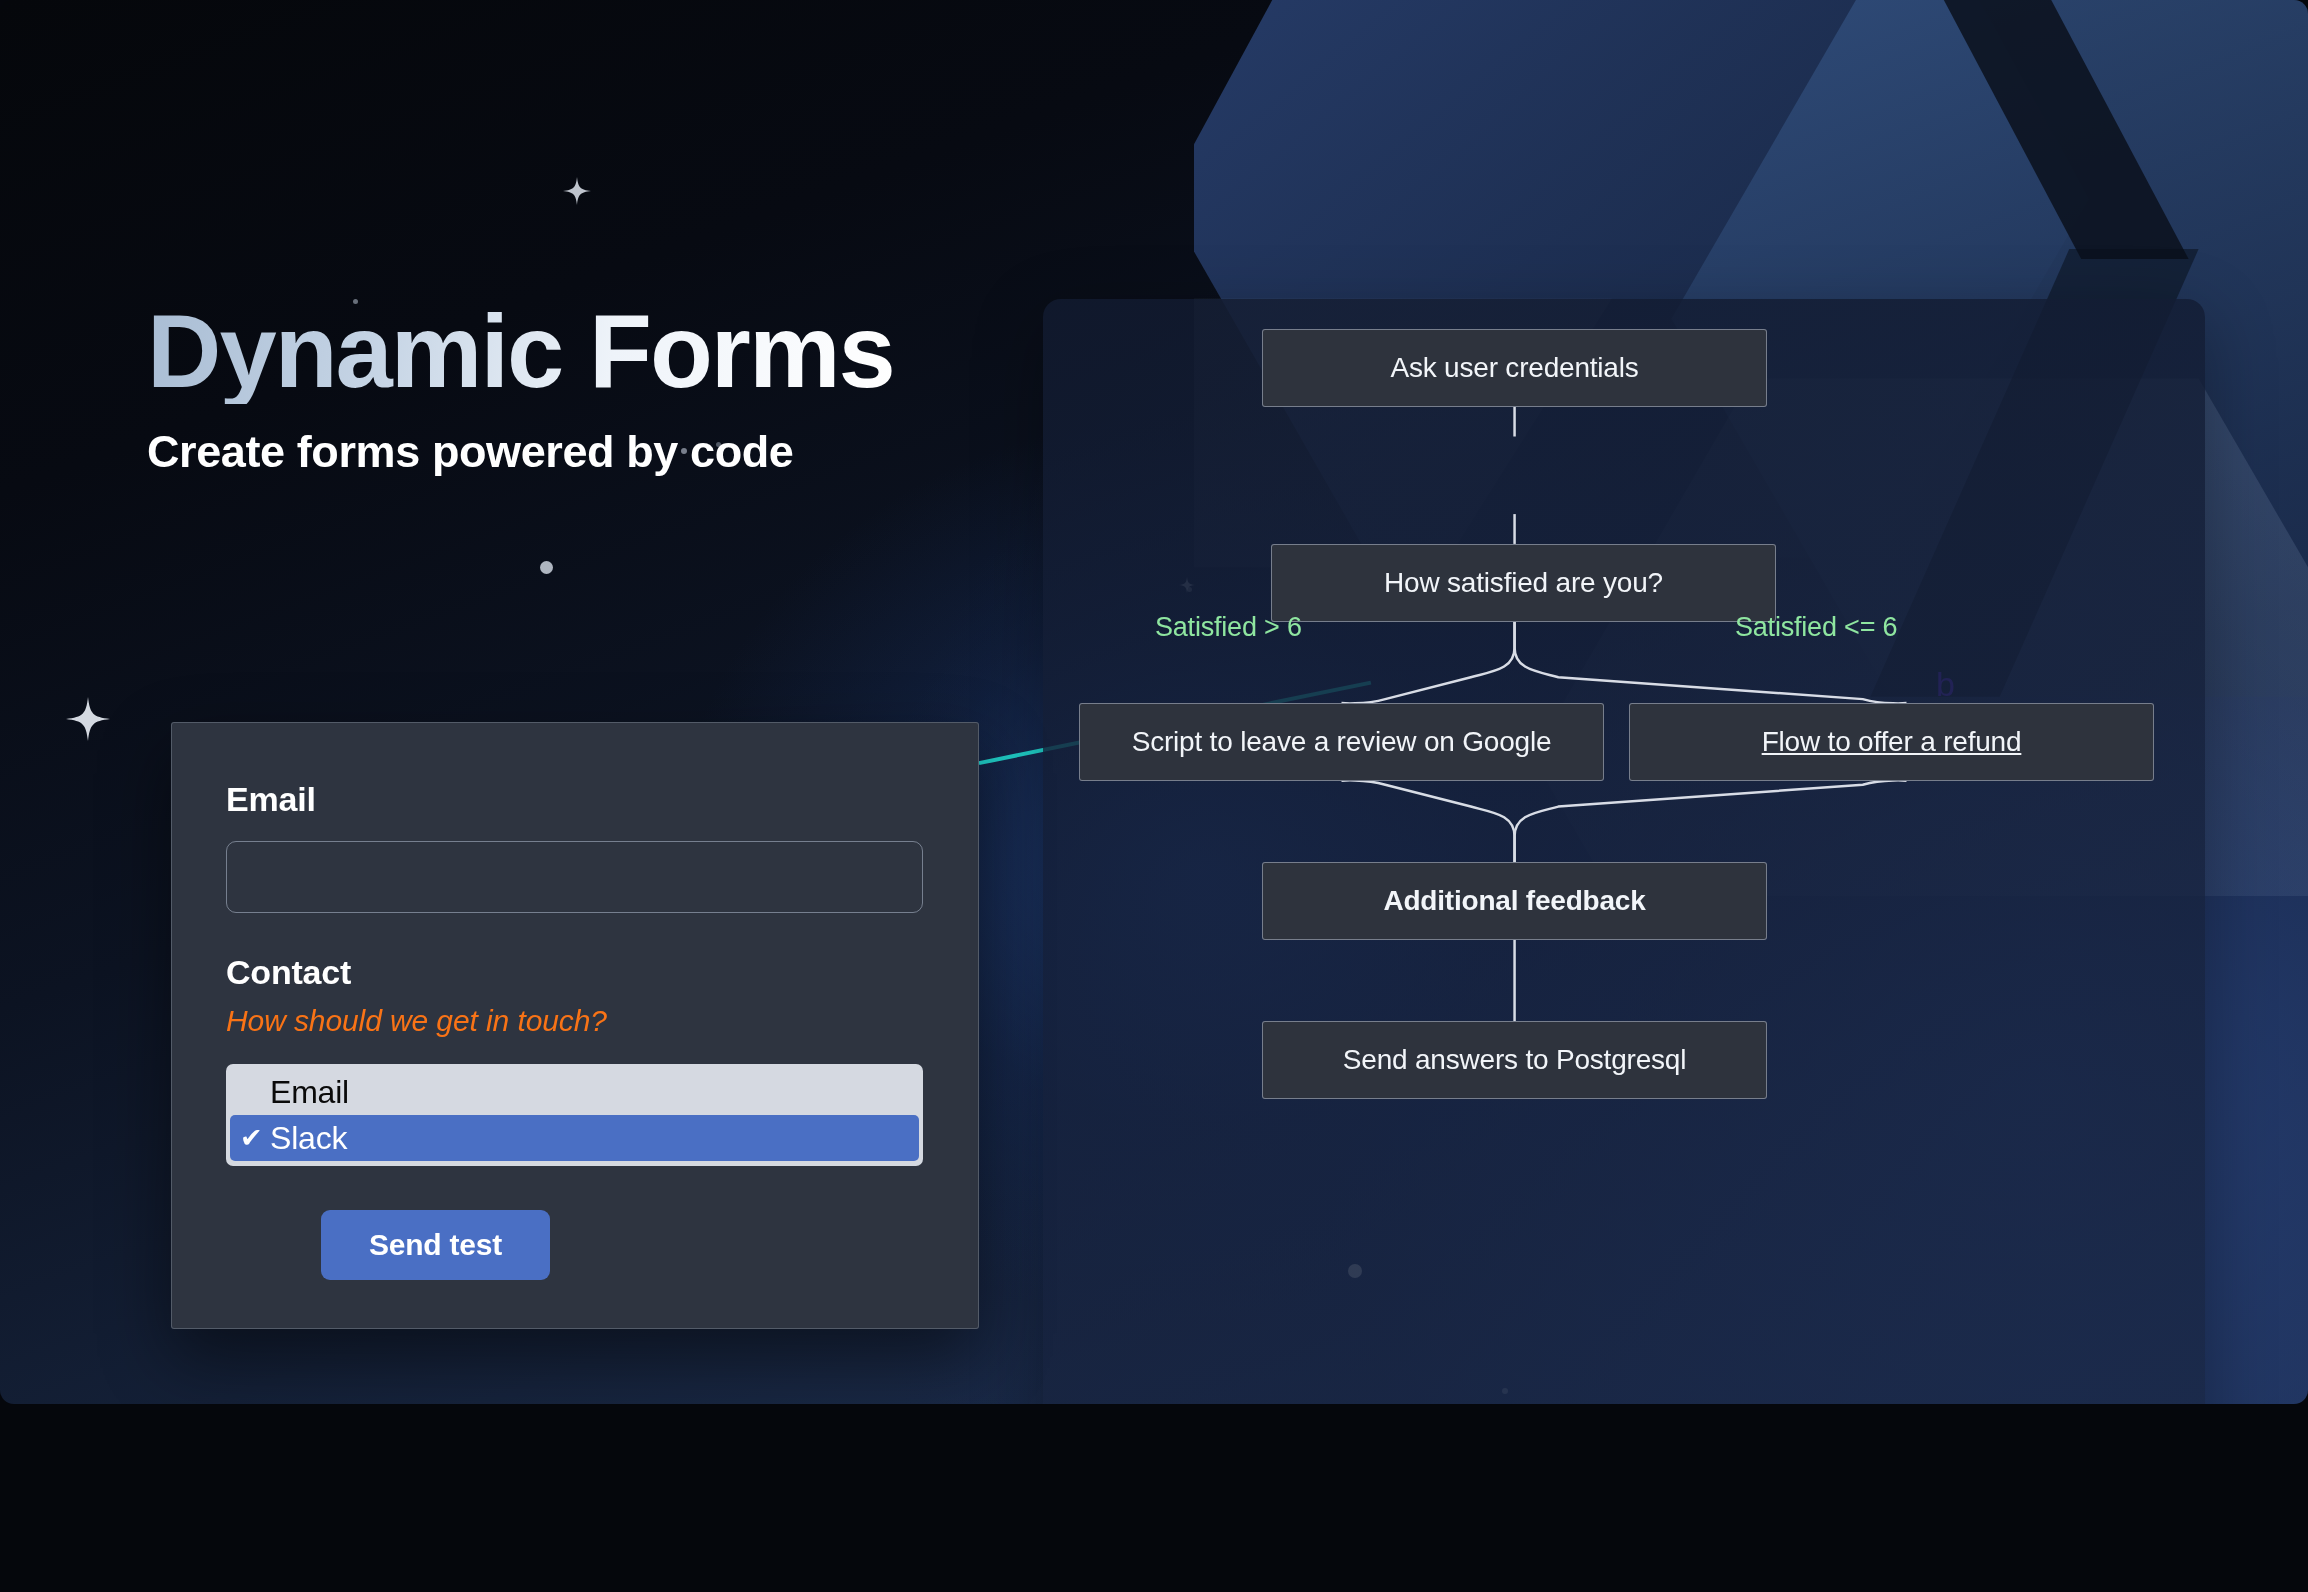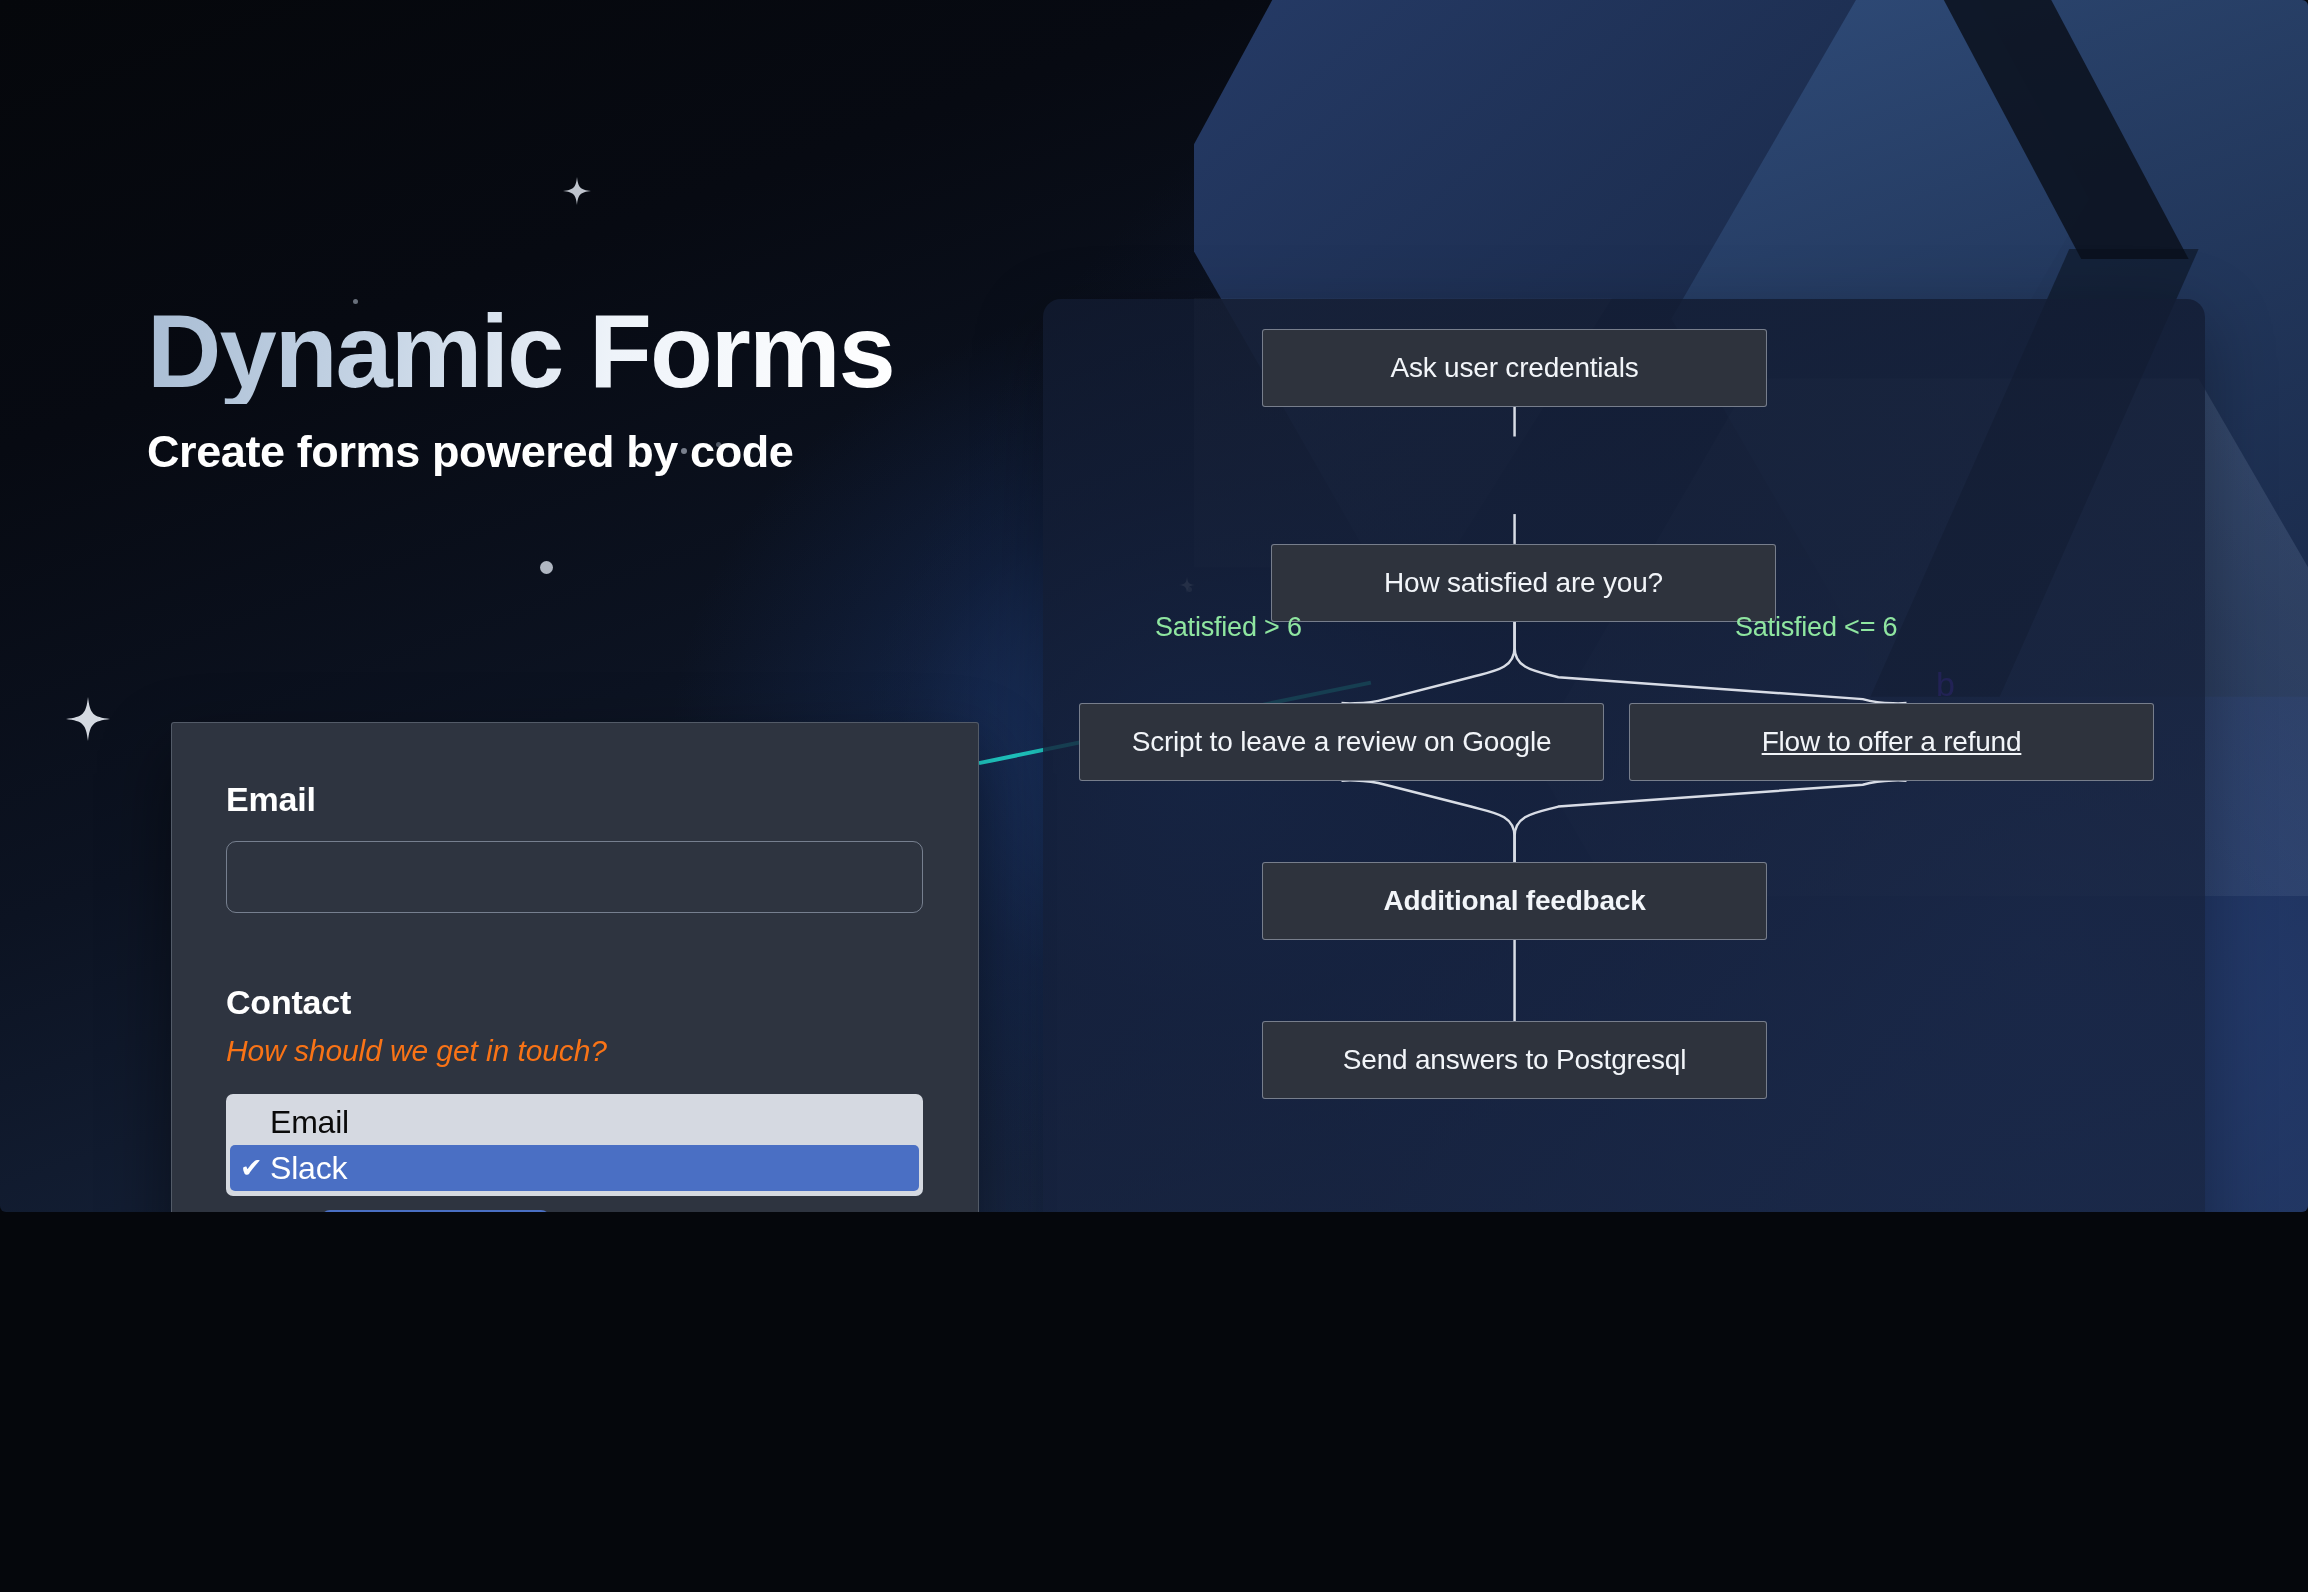--- a/index.html
+++ b/index.html
@@ -6,23 +6,23 @@
   html, body {
     width: 2308px; height: 1592px;
     overflow: hidden;
     background: #05070c;
     font-family: "Liberation Sans", sans-serif;
   }
 
   
   #stage {
     position: relative;
-    width: 2308px; height: 1212px;
+    width: 2308px; height: 1404px;
     overflow: hidden;
-    border-radius: 6px;
+    border-radius: 14px;
     background:
       
       radial-gradient(ellipse 716px 617px at 52% 62%, rgba(42,86,168,0.55) 0%, rgba(26,54,110,0.30) 42%, rgba(10,18,40,0.0) 74%),
       
       radial-gradient(ellipse 1493px 1393px at 88% 78%, rgba(40,66,124,0.75) 0%, rgba(22,38,78,0.45) 48%, rgba(8,13,26,0.0) 80%),
       
       linear-gradient(160deg, #05070b 0%, #070a12 22%, #0c1322 45%, #142037 66%, #1d2e4e 86%, #23375c 100%);
   }
 
   
@@ -76,21 +76,21 @@
     width: 697px; height: 72px;
     background: transparent;
     border: 1px solid rgba(178,190,208,0.55);
     border-radius: 10px;
     color: #e8edf5;
     font-size: 26px;
     font-family: "Liberation Sans", sans-serif;
     padding: 0 18px;
     outline: none;
   }
-  #contact-label { margin-top: 70px; }
+  #contact-label { margin-top: 40px; }
   #contact-help {
     margin-top: 12px;
     font-size: 30px;
     font-style: italic;
     color: #f97316;
     letter-spacing: -0.1px;
   }
 
   
   #contact-listbox {

